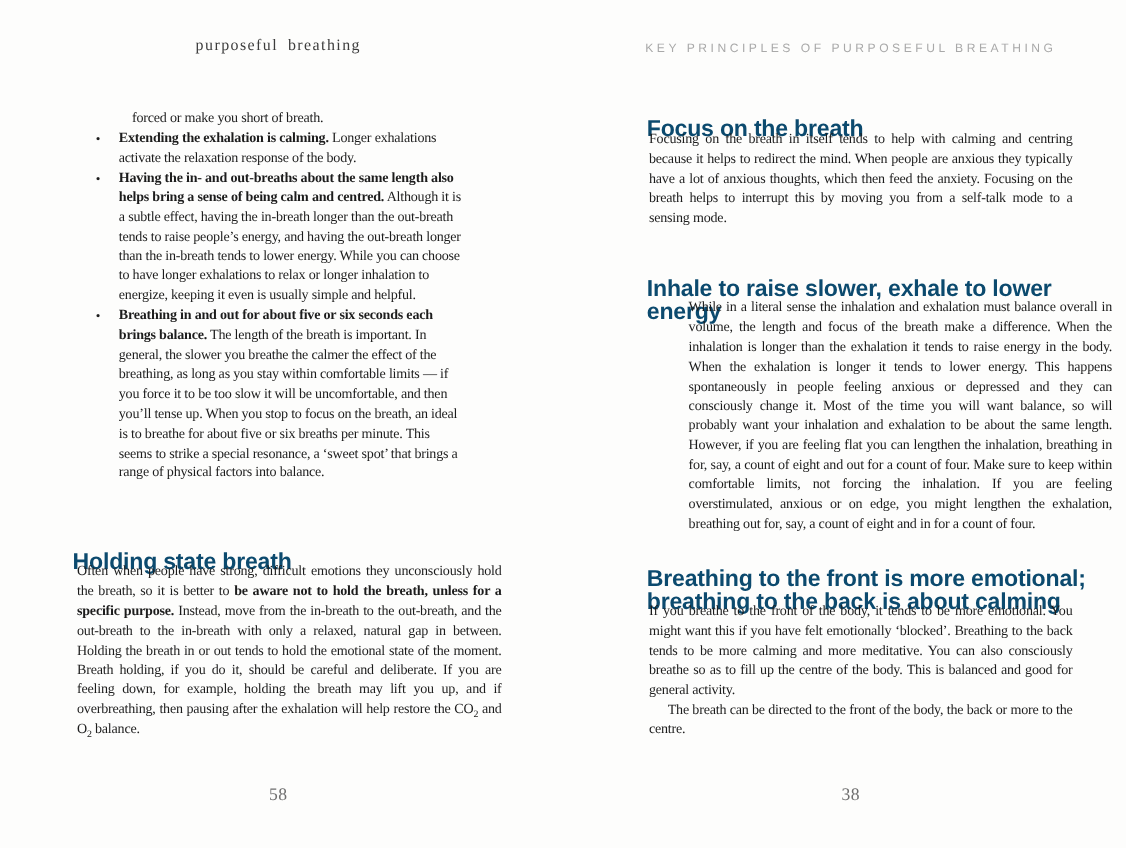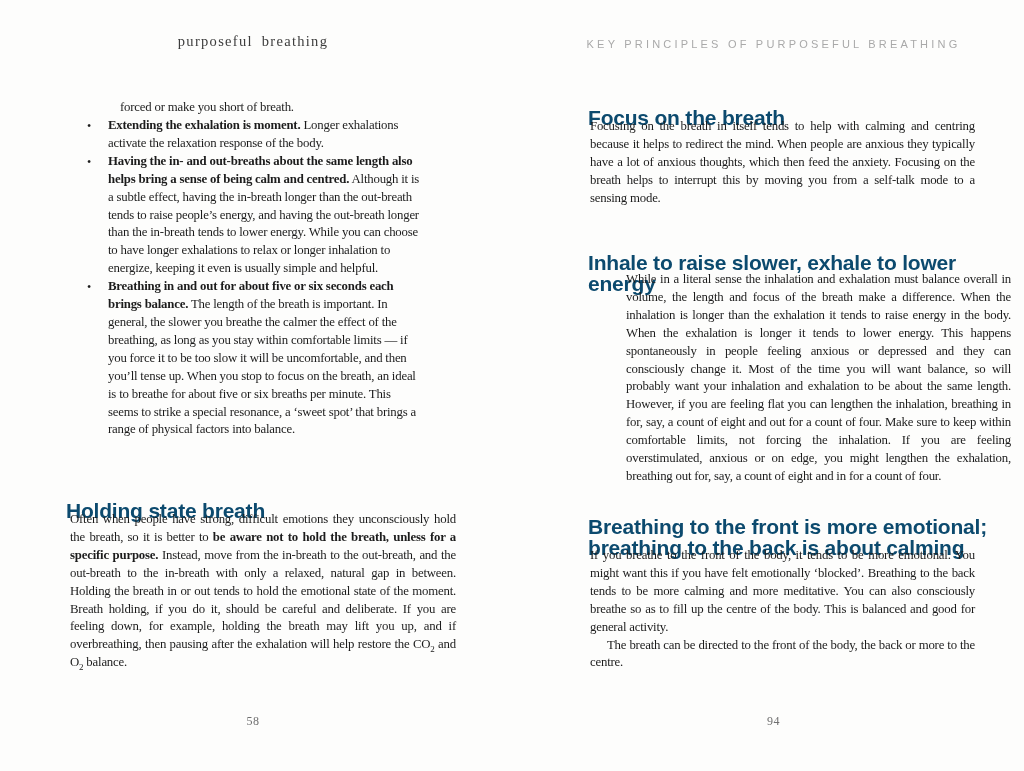--- a/index.html
+++ b/index.html
@@ -66,38 +66,38 @@
     font-size: 12px;
     color: #1c1c1c;
   }
   .b { font-weight: 700; }
 
   p.flow { margin: 0; }
   p.flow + p.flow { text-indent: 17px; }
   sub { font-size: 9px; line-height: 0; }
 
   .page-number {
-    font-size: 12px;
+    font-size: 16px;
     color: #6f6f6f;
     text-align: center;
     letter-spacing: 0.5px;
   }
 </style>
 </head>
 <body>
 
 <div class="spread">
 
   <div>
     <div class="abs rh-left">purposeful breathing</div>
 
     <div class="abs body-text" style="left:120px; top:99px; width:330px;">forced or make you short of breath.</div>
 
     <ul class="abs bullets body-text" style="left:50px; top:117px; width:406px;">
-      <li><span class="marker">•</span><span class="b">Extending the exhalation is moment.</span><span> Longer exhalations activate the relaxation response of the body.</span></li>
+      <li><span class="marker">•</span><span class="b">Extending the exhalation is calming.</span><span> Longer exhalations activate the relaxation response of the body.</span></li>
       <li><span class="marker">•</span><span class="b">Having the in- and out-breaths about the same length also helps bring a sense of being calm and centred.</span><span> Although it is a subtle effect, having the in-breath longer than the out-breath tends to raise people’s energy, and having the out-breath longer than the in-breath tends to lower energy. While you can choose to have longer exhalations to relax or longer inhalation to energize, keeping it even is usually simple and helpful.</span></li>
       <li><span class="marker">•</span><span class="b">Breathing in and out for about five or six seconds each brings balance.</span><span> The length of the breath is important. In general, the slower you breathe the calmer the effect of the breathing, as long as you stay within comfortable limits — if you force it to be too slow it will be uncomfortable, and then you’ll tense up. When you stop to focus on the breath, an ideal is to breathe for about five or six breaths per minute. This seems to strike a special resonance, a ‘sweet spot’ that brings a range of physical factors into balance.</span></li>
     </ul>
 
     <h2 class="abs heading" style="left:50px; top:484px;">Holding state breath</h2>
 
     <div class="abs body-text justify" style="left:70px; top:511px; width:386px;"><span>Often when people have strong, difficult emotions they unconsciously hold the breath, so it is better to </span><span class="b">be aware not to hold the breath, unless for a specific purpose.</span><span> Instead, move from the in-breath to the out-breath, and the out-breath to the in-breath with only a relaxed, natural gap in between. Holding the breath in or out tends to hold the emotional state of the moment. Breath holding, if you do it, should be careful and deliberate. If you are feeling down, for example, holding the breath may lift you up, and if overbreathing, then pausing after the exhalation will help restore the CO</span><sub>2</sub><span> and O</span><sub>2</sub><span> balance.</span></div>
 
     <div class="abs page-number" style="left:50px; top:714px; width:406px;">58</div>
   </div>
@@ -114,16 +114,16 @@
     <div class="abs body-text justify" style="left:590px; top:271px; width:385px;margin-left:36px;">
       <p class="flow">While in a literal sense the inhalation and exhalation must balance overall in volume, the length and focus of the breath make a difference. When the inhalation is longer than the exhalation it tends to raise energy in the body. When the exhalation is longer it tends to lower energy. This happens spontaneously in people feeling anxious or depressed and they can consciously change it. Most of the time you will want balance, so will probably want your inhalation and exhalation to be about the same length. However, if you are feeling flat you can lengthen the inhalation, breathing in for, say, a count of eight and out for a count of four. Make sure to keep within comfortable limits, not forcing the inhalation. If you are feeling overstimulated, anxious or on edge, you might lengthen the exhalation, breathing out for, say, a count of eight and in for a count of four.</p>
     </div>
 
     <h2 class="abs heading" style="left:572px; top:500px; width:405px;">Breathing to the front is more emotional; breathing to the back is about calming</h2>
     <div class="abs body-text justify" style="left:590px; top:547px; width:385px;">
       <p class="flow">If you breathe to the front of the body, it tends to be more emotional. You might want this if you have felt emotionally ‘blocked’. Breathing to the back tends to be more calming and more meditative. You can also consciously breathe so as to fill up the centre of the body. This is balanced and good for general activity.</p>
       <p class="flow">The breath can be directed to the front of the body, the back or more to the centre.</p>
     </div>
 
-    <div class="abs page-number" style="left:572px; top:714px; width:403px;">94</div>
+    <div class="abs page-number" style="left:572px; top:714px; width:403px;">38</div>
   </div>
 
 </div>
 
 </body></html>

